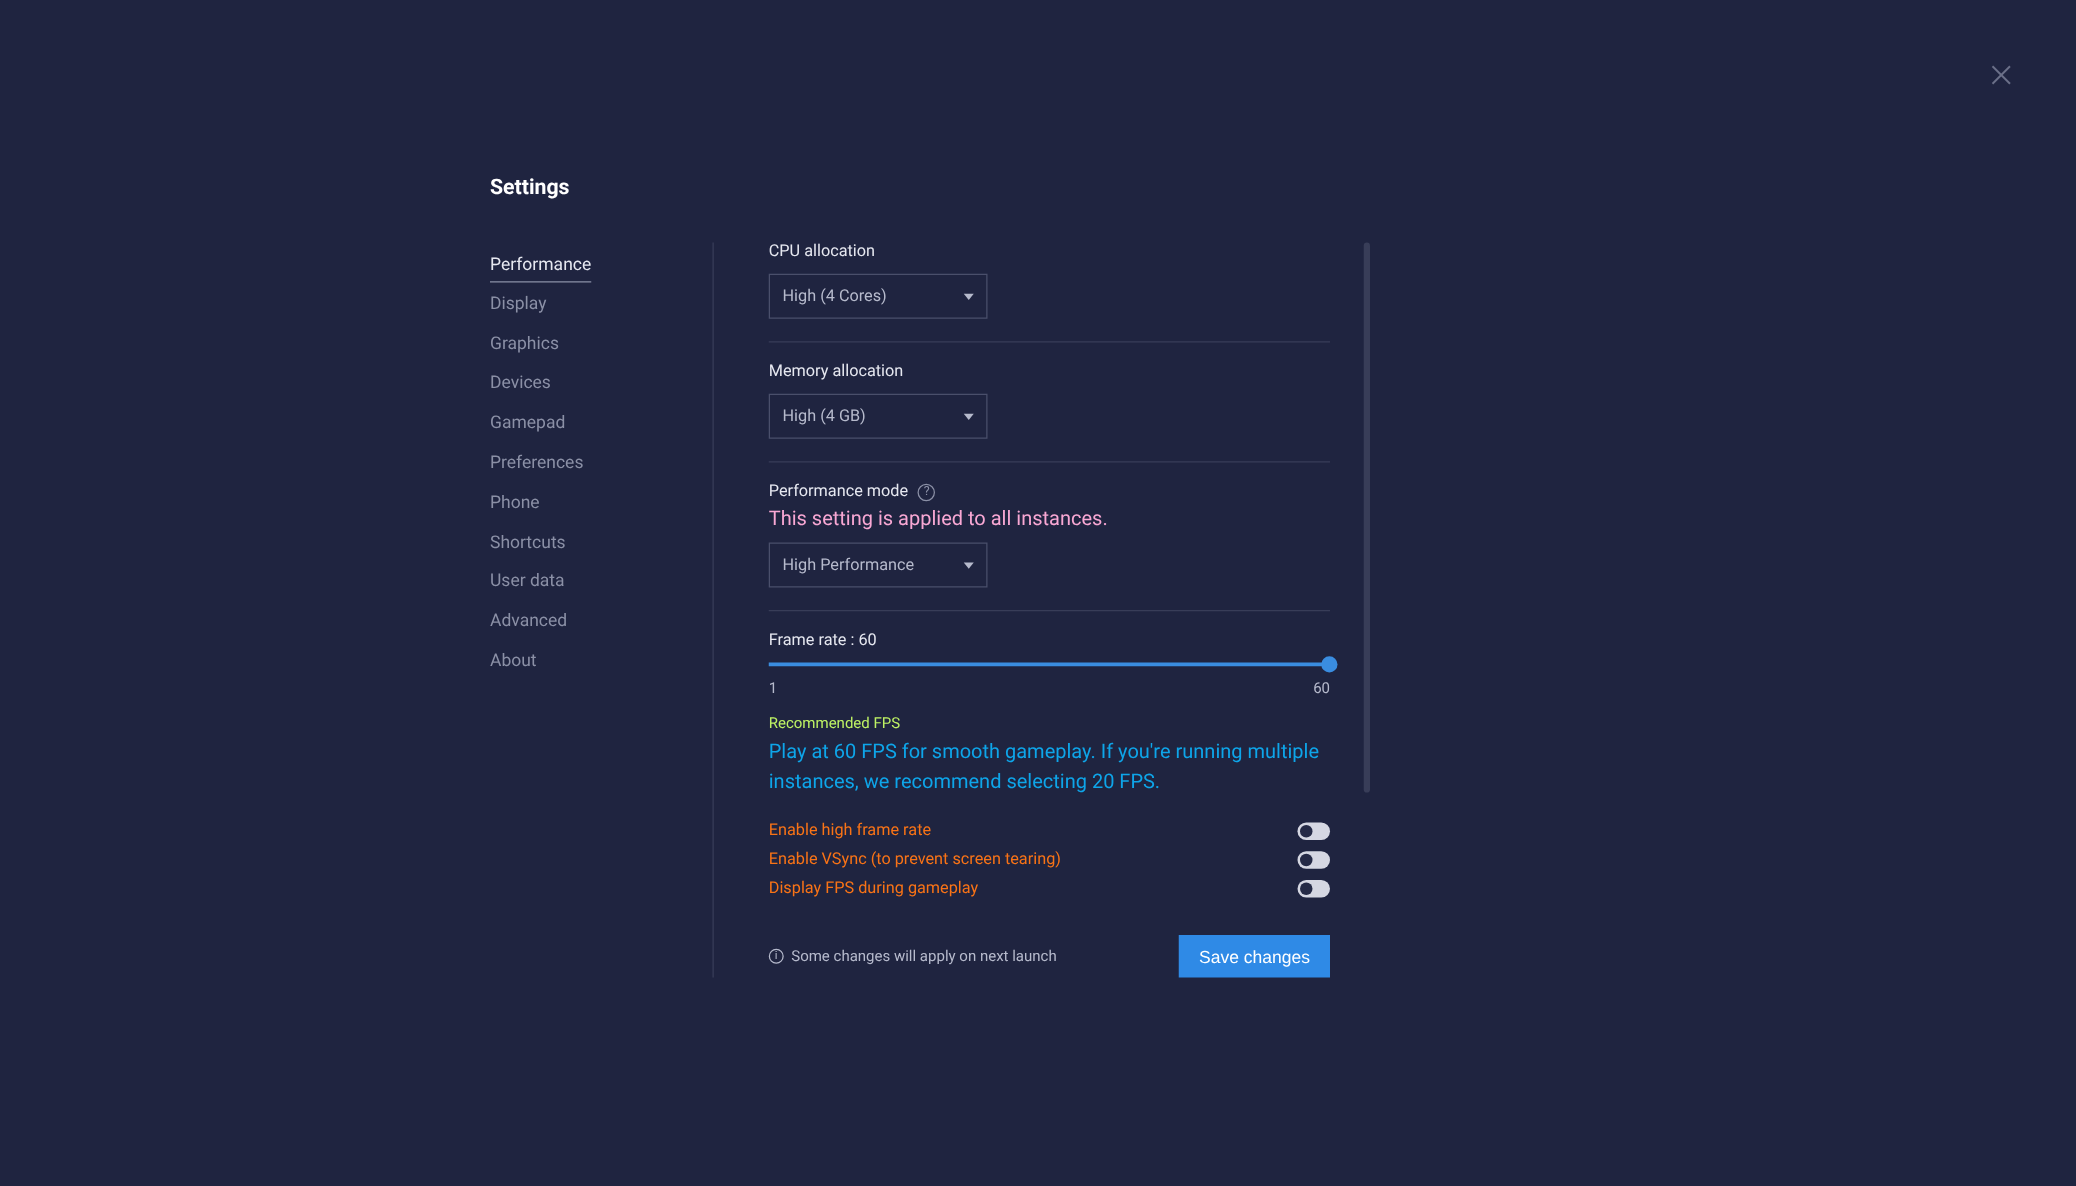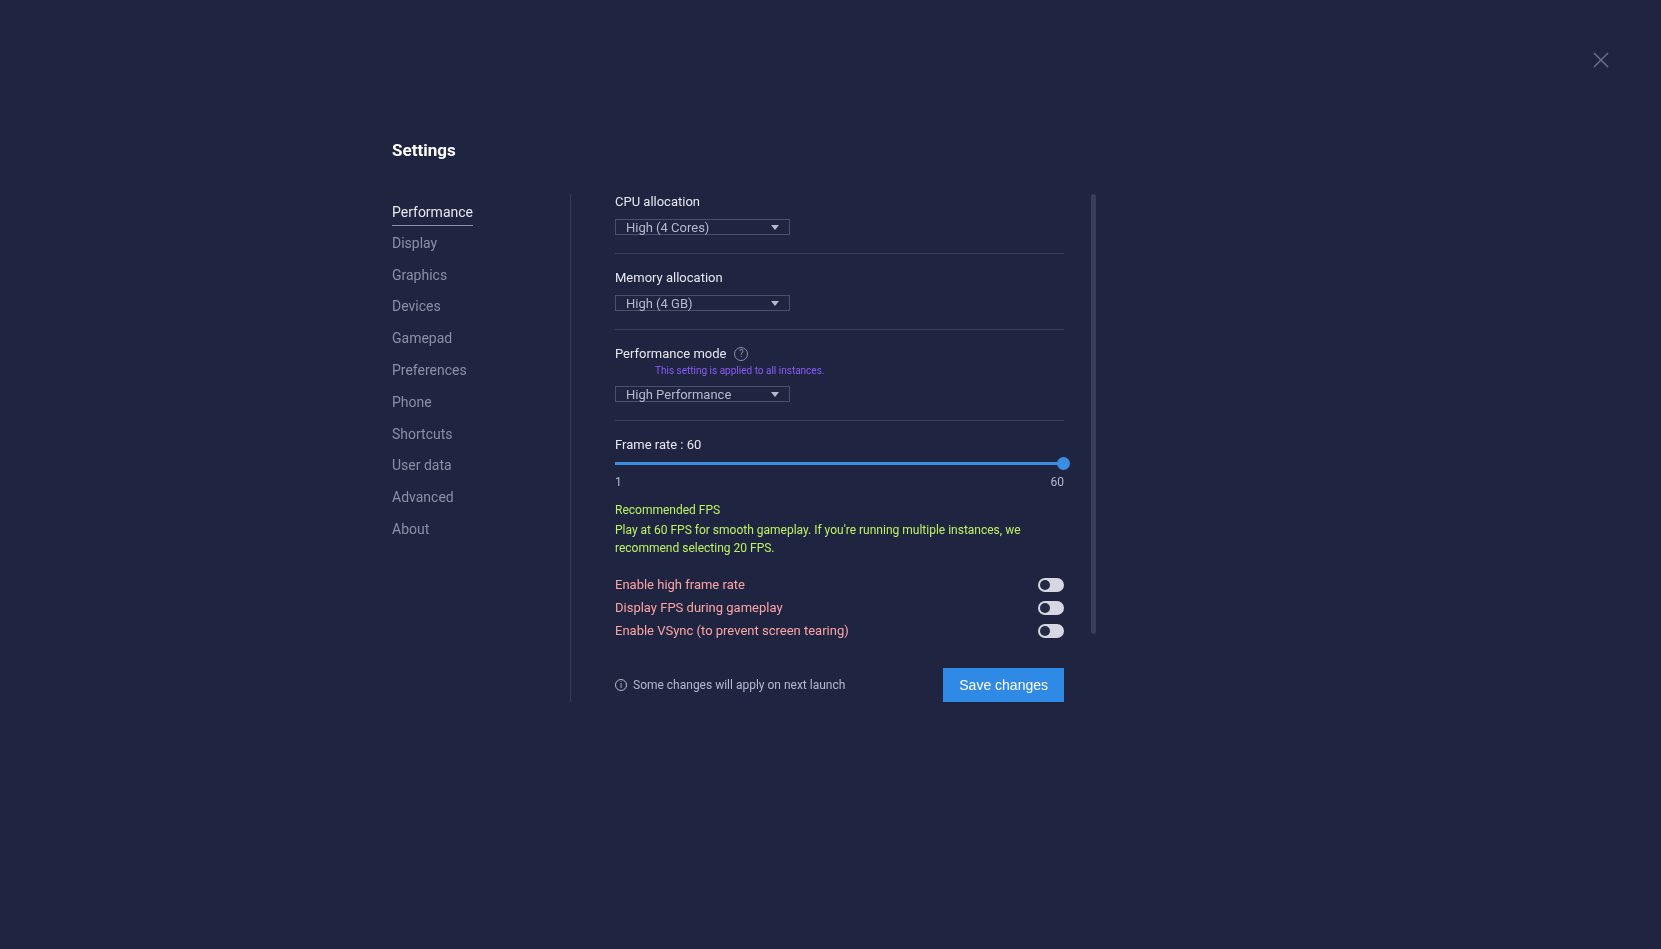--- a/index.html
+++ b/index.html
@@ -88,39 +88,38 @@
 
   .section-label {
     font-size: 13px;
     color: #e6e8f0;
     margin-bottom: 10px;
     display: flex;
     align-items: center;
     gap: 8px;
   }
   .section-hint {
-    font-size: 10px;
-    color: #8b5cf6;
+    font-size: 16px;
+    color: #f9a8d4;
     margin-top: -6px;
     margin-bottom: 10px;
-    margin-left: 40px;
   }
 
   .help-icon {
     width: 14px; height: 14px;
     border: 1px solid #8b90a6;
     border-radius: 50%;
     display: inline-flex;
     align-items: center; justify-content: center;
     font-size: 10px; color: #8b90a6;
   }
 
   .select {
     width: 175px;
-    height: 16px;
+    height: 36px;
     border: 1px solid #4a4f6b;
     background: transparent;
     color: #b6bacc;
     font-size: 13px;
     display: flex;
     align-items: center;
     justify-content: space-between;
     padding: 0 10px;
     cursor: pointer;
   }
@@ -153,28 +152,28 @@
   }
   .slider-ends {
     display: flex;
     justify-content: space-between;
     font-size: 12px;
     color: #b6bacc;
     margin-bottom: 14px;
   }
 
   .rec-title { font-size: 12px; color: #bef264; margin-bottom: 4px; }
-  .rec-body  { font-size: 12px; color: #bef264; margin-bottom: 16px; line-height: 1.5; }
+  .rec-body  { font-size: 16px; color: #0ea5e9; margin-bottom: 16px; line-height: 1.5; }
 
   .toggle-row {
     display: flex;
     justify-content: space-between;
     align-items: center;
     font-size: 13px;
-    color: #fca5a5;
+    color: #f97316;
     padding: 4px 0;
   }
   .toggle {
     width: 26px; height: 14px;
     background: #d5d7e2;
     border-radius: 8px;
     position: relative;
     cursor: pointer;
   }
   .toggle .knob {
@@ -290,31 +289,31 @@
         <div class="rec-title">Recommended FPS</div>
         <div class="rec-body">Play at 60 FPS for smooth gameplay. If you're running multiple instances, we recommend selecting 20 FPS.</div>
 
         <div class="toggle-row">
           <span>Enable high frame rate</span>
           <div class="toggle">
               <div class="knob"></div>
             </div>
         </div>
         <div class="toggle-row">
+          <span>Enable VSync (to prevent screen tearing)</span>
+          <div class="toggle">
+              <div class="knob"></div>
+            </div>
+        </div>
+        <div class="toggle-row">
           <span>Display FPS during gameplay</span>
           <div class="toggle">
               <div class="knob"></div>
             </div>
         </div>
-        <div class="toggle-row">
-          <span>Enable VSync (to prevent screen tearing)</span>
-          <div class="toggle">
-              <div class="knob"></div>
-            </div>
-        </div>
       </div>
 
       <div class="footer">
         <div class="footer-note">
           <span class="info-dot">i</span>
           <span>Some changes will apply on next launch</span>
         </div>
         <button class="save-btn">Save changes</button>
       </div>
 

